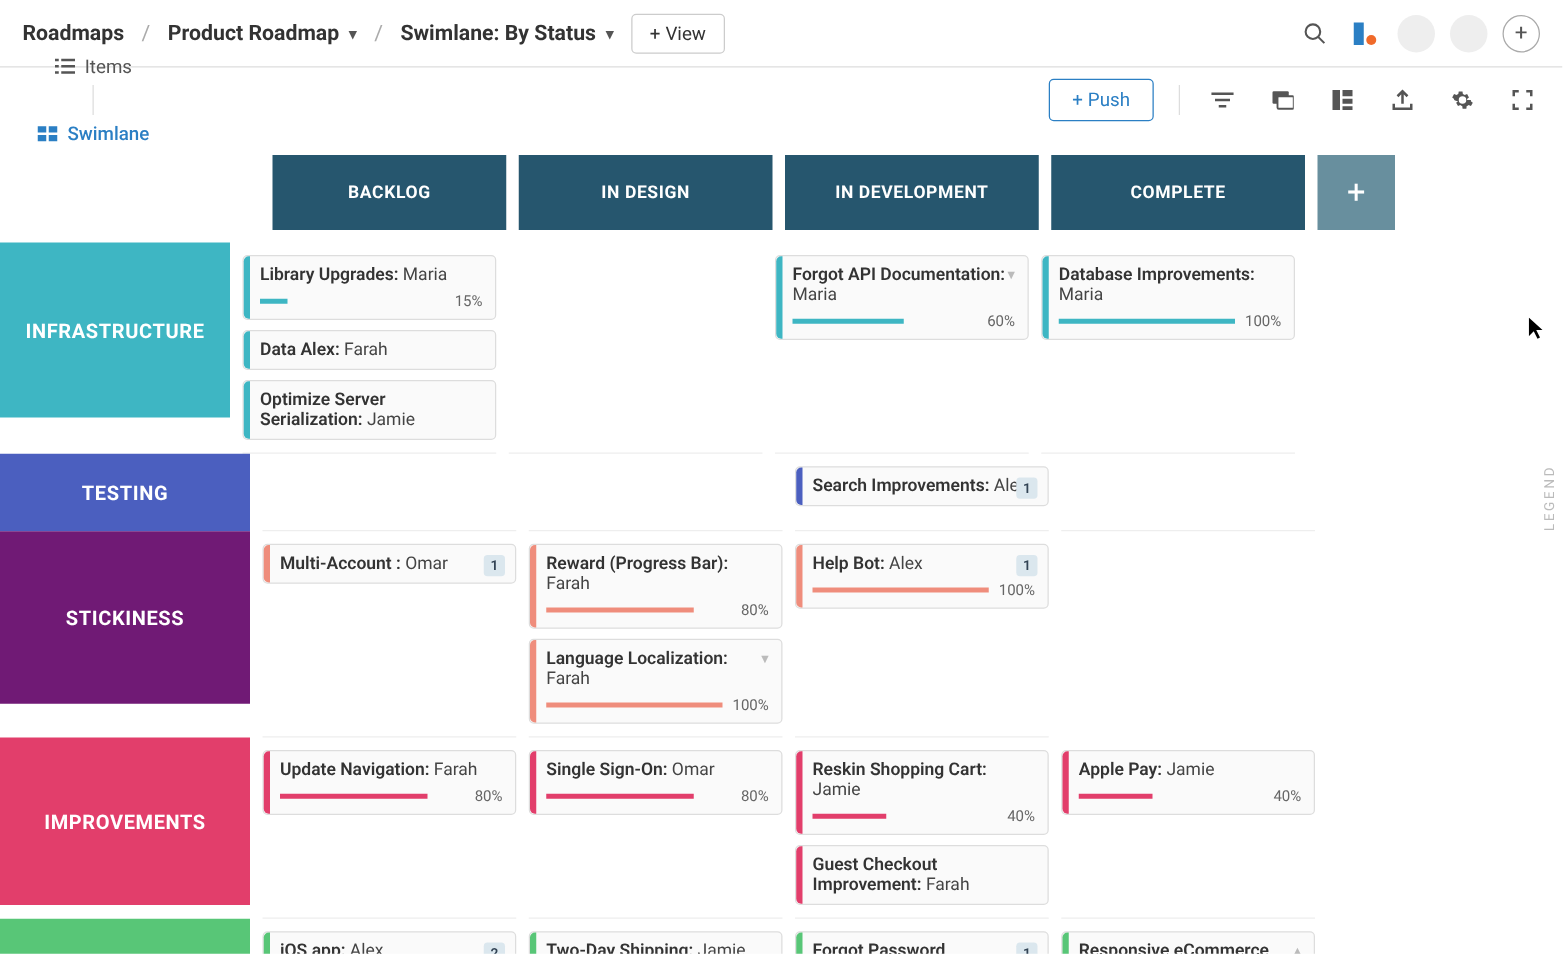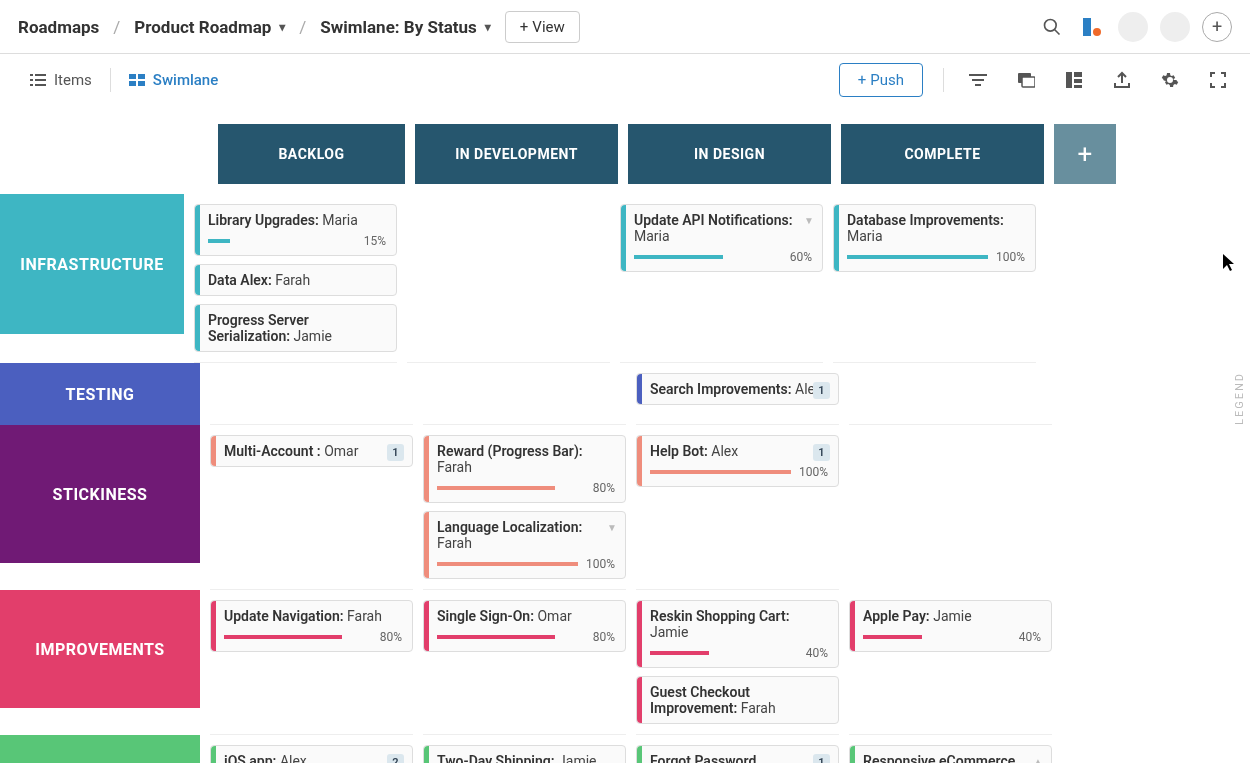--- a/index.html
+++ b/index.html
@@ -40,21 +40,21 @@
     width:30px;height:30px;border:1px solid #aaa;border-radius:50%;
     display:flex;align-items:center;justify-content:center;font-size:18px;color:#555;
   }
 
   
   .viewbar {
     height: 52px;
     display:flex; align-items:center; justify-content:space-between;
     padding: 0 18px;
   }
-  .viewbar-left { display:flex; align-items:center; }
+  .viewbar-left { display:flex; align-items:center;flex-direction:column; }
   .view-toggle {
     display:flex; align-items:center; gap:8px;
     font-size:15px; padding:6px 12px; color:#555;
   }
   .view-toggle.active { color:#2b7fc4; font-weight:500; }
   .view-sep { width:1px; height:24px; background:#ddd; margin:0 6px;}
   .viewbar-right { display:flex; align-items:center; gap:20px;}
   .add-item-btn {
     border:1px solid #2b7fc4; color:#2b7fc4; border-radius:4px;
     padding:7px 18px; font-size:15px;display:flex;align-items:center;gap:4px;
@@ -236,22 +236,22 @@
         </svg>
     </div>
   </div>
 </div>
 
 <div class="board-wrapper">
 
   <div class="row" style="margin-left:218px;">
     <div id="col-headers" style="display:flex; gap:10px;">
         <div class="col-header" style="width: 187px;">BACKLOG</div>
+        <div class="col-header" style="width: 203px;">IN DESIGN</div>
         <div class="col-header" style="width: 203px;">IN DEVELOPMENT</div>
-        <div class="col-header" style="width: 203px;">IN DESIGN</div>
         <div class="col-header" style="width: 203px;">COMPLETE</div>
       </div>
     <div class="add-col">
       <span>+</span>
     </div>
   </div>
 
   <div class="cells-container" id="cells-container">
       <div class="row" style="margin-top: 10px;">
         <div class="lane-label" style="background: rgb(62, 182, 195); width: 184px; height: 140px;">INFRASTRUCTURE</div>
@@ -270,31 +270,31 @@
           </div>
           <div class="card">
             <div class="card-edge" style="background: rgb(62, 182, 195);"></div>
             <div class="card-body">
               <div><span class="card-title">Data Alex: </span><span class="card-owner">Farah</span></div>
             </div>
           </div>
           <div class="card">
             <div class="card-edge" style="background: rgb(62, 182, 195);"></div>
             <div class="card-body">
-              <div><span class="card-title">Progress Server Serialization: </span><span class="card-owner">Jamie</span></div>
+              <div><span class="card-title">Optimize Server Serialization: </span><span class="card-owner">Jamie</span></div>
             </div>
           </div>
         </div>
         <div class="cell" style="min-height: 140px;"></div>
         <div class="cell" style="min-height: 140px;">
           <div class="card">
             <div class="card-edge" style="background: rgb(62, 182, 195);"></div>
             <div class="mini-caret">▼</div>
             <div class="card-body">
-              <div><span class="card-title">Update API Notifications: </span><span class="card-owner">Maria</span></div>
+              <div><span class="card-title">Forgot API Documentation: </span><span class="card-owner">Maria</span></div>
               <div class="progress-row">
                 <div class="progress-bar">
                   <div class="progress-fill" style="width: 60%; background: rgb(62, 182, 195);"></div>
                 </div>
                 <div class="progress-pct">60%</div>
               </div>
             </div>
           </div>
         </div>
         <div class="cell" style="min-height: 140px;">
@@ -375,21 +375,21 @@
                 <div class="progress-bar">
                   <div class="progress-fill" style="width: 100%; background: rgb(239, 141, 124);"></div>
                 </div>
                 <div class="progress-pct">100%</div>
               </div>
             </div>
           </div>
         </div>
       </div>
       <div class="row" style="margin-top: 0px;">
-        <div class="lane-label" style="background: rgb(226, 62, 107); width: 200px; height: 118px;">IMPROVEMENTS</div>
+        <div class="lane-label" style="background: rgb(226, 62, 107); width: 200px; height: 134px;">IMPROVEMENTS</div>
         <div class="cell" style="min-height: 118px;">
           <div class="card">
             <div class="card-edge" style="background: rgb(226, 62, 107);"></div>
             <div class="card-body">
               <div><span class="card-title">Update Navigation: </span><span class="card-owner">Farah</span></div>
               <div class="progress-row">
                 <div class="progress-bar">
                   <div class="progress-fill" style="width: 80%; background: rgb(226, 62, 107);"></div>
                 </div>
                 <div class="progress-pct">80%</div>

